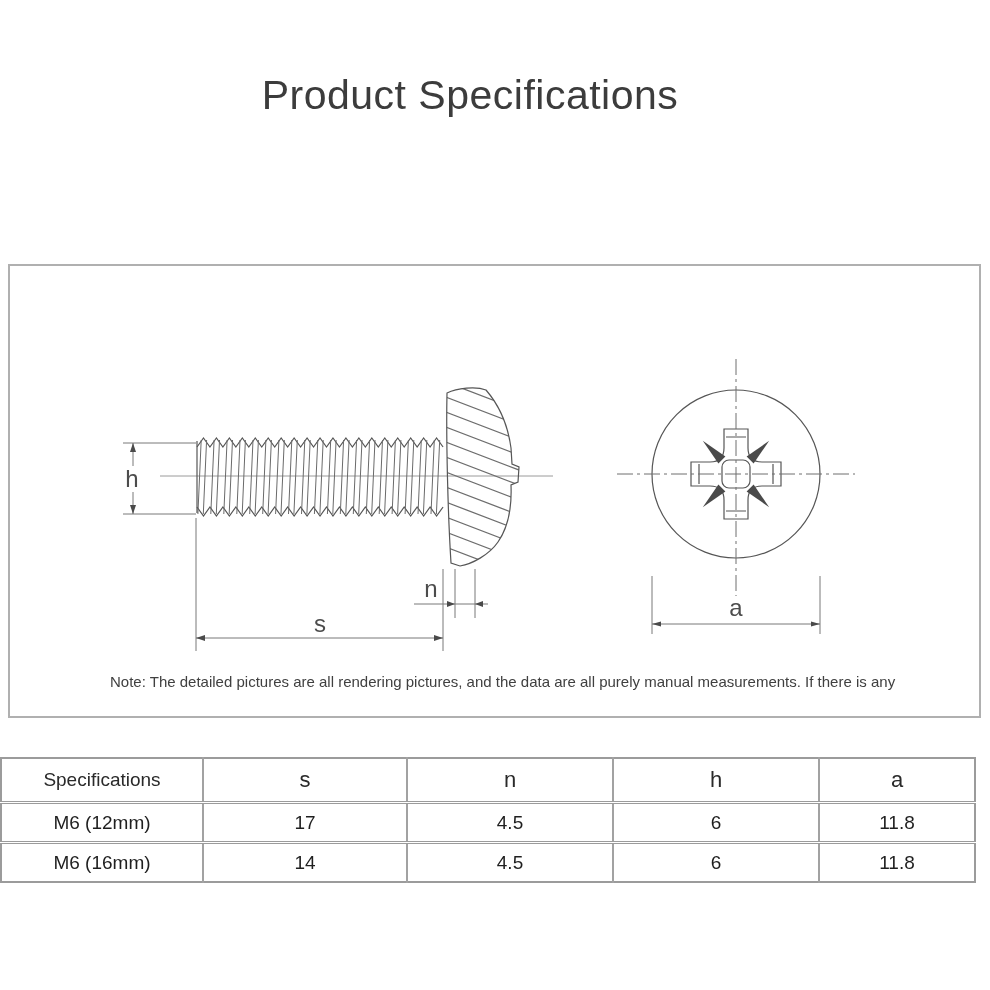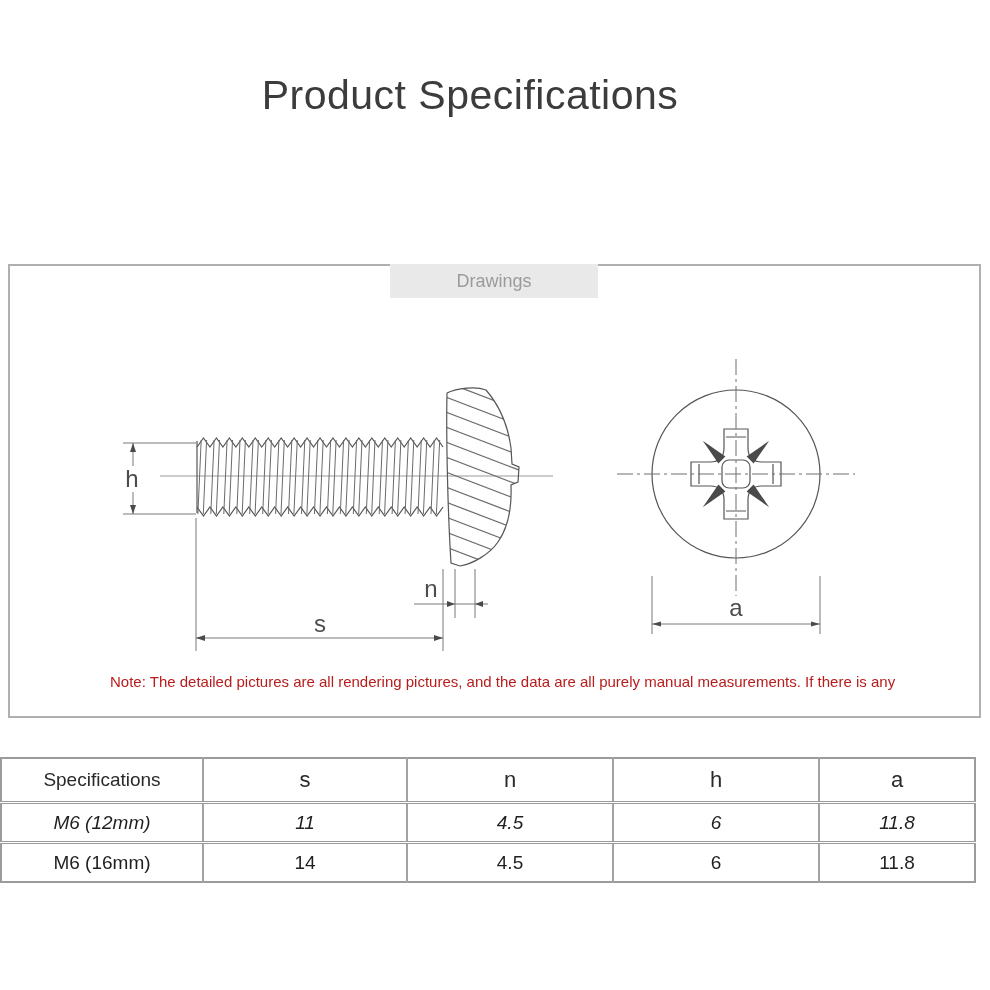--- a/index.html
+++ b/index.html
@@ -5,44 +5,43 @@
   html,body{margin:0;padding:0;background:#fff;}
   .page{position:relative;width:990px;height:990px;background:#ffffff;overflow:hidden;
         font-family:"Liberation Sans","DejaVu Sans",sans-serif;}
   .title{position:absolute;top:72px;left:0;width:100%;margin:0;text-align:center;
          font-size:41px;font-weight:400;color:#3c3c3c;letter-spacing:.5px;transform:translateX(-25px);}
   .panel{position:absolute;left:8px;top:264px;width:969px;height:450px;border:2px solid #b0b0b0;background:#fff;}
   .tab{position:absolute;left:380px;top:-2px;width:208px;height:34px;background:#e9e9e9;
        color:#9b9b9b;font-size:18px;line-height:34px;text-align:center;}
   .drawing-svg{position:absolute;left:0;top:0;width:969px;height:450px;}
   .drawing-svg text{font-family:"Liberation Sans","DejaVu Sans",sans-serif;font-size:24px;fill:#4c4c4c;}
-  .note{position:absolute;left:100px;top:408px;color:#b91c1c;font-size:15px;line-height:15px;}
+  .note{position:absolute;left:100px;top:408px;color:#404040;font-size:15px;line-height:15px;}
   .note div{white-space:nowrap;}
   .spec-table{position:absolute;left:0;top:757px;width:974px;border-collapse:collapse;
               table-layout:fixed;border:2px solid #9b9b9b;color:#1f1f1f;}
   .spec-table th,.spec-table td{text-align:center;vertical-align:middle;font-weight:400;padding:0;}
   .spec-table th{height:42px;font-size:22px;color:#2a2a2a;}
   .spec-table th.spec-col{font-size:19px;}
   .spec-table td{height:37px;font-size:19px;}
   .spec-table th + th, .spec-table td + td{border-left:2px solid #a2a2a2;}
   .spec-table thead th{border-bottom:3px double #9b9b9b;}
-  .spec-table tbody tr:first-child td{border-bottom:3px double #9b9b9b;font-style:italic;}
+  .spec-table tbody tr:first-child td{border-bottom:3px double #9b9b9b;}
   .stroke{stroke:#565656;stroke-width:1.2;fill:none;}
   .thin{stroke:#787878;stroke-width:1;fill:none;}
   .arrow{fill:#4a4a4a;stroke:none;}
 </style>
 </head>
 <body>
 
 <div class="page">
 
   <h1 class="title">Product Specifications</h1>
 
   <div class="panel">
-    <div class="tab">Drawings</div>
 
     <svg class="drawing-svg" viewBox="0 0 969 450" xmlns="http://www.w3.org/2000/svg">
 
       <g>
 
         <path d="M150,210 H543" stroke="#9a9a9a" stroke-width="1" fill="none"></path>
 
         <g>
           <path id="thread-top" class="stroke" d="M187,181 l6.47,-9 l6.48,9 l6.47,-9 l6.48,9 l6.47,-9 l6.48,9 l6.47,-9 l6.48,9 l6.47,-9 l6.48,9 l6.47,-9 l6.48,9 l6.47,-9 l6.48,9 l6.47,-9 l6.48,9 l6.47,-9 l6.48,9 l6.47,-9 l6.48,9 l6.47,-9 l6.48,9 l6.47,-9 l6.48,9 l6.47,-9 l6.48,9 l6.47,-9 l6.48,9 l6.47,-9 l6.48,9 l6.47,-9 l6.48,9 l6.47,-9 l6.48,9 l6.47,-9 l6.48,9 l6.47,-9 l6.48,9"></path>
           <path id="thread-bottom" class="stroke" d="M187,241 l6.47,9 l6.48,-9 l6.47,9 l6.48,-9 l6.47,9 l6.48,-9 l6.47,9 l6.48,-9 l6.47,9 l6.48,-9 l6.47,9 l6.48,-9 l6.47,9 l6.48,-9 l6.47,9 l6.48,-9 l6.47,9 l6.48,-9 l6.47,9 l6.48,-9 l6.47,9 l6.48,-9 l6.47,9 l6.48,-9 l6.47,9 l6.48,-9 l6.47,9 l6.48,-9 l6.47,9 l6.48,-9 l6.47,9 l6.48,-9 l6.47,9 l6.48,-9 l6.47,9 l6.48,-9 l6.47,9 l6.48,-9"></path>
@@ -128,21 +127,21 @@
         <th class="spec-col">Specifications</th>
         <th>s</th>
         <th>n</th>
         <th>h</th>
         <th>a</th>
       </tr>
     </thead>
     <tbody>
       <tr>
         <td>M6 (12mm)</td>
-        <td>11</td>
+        <td>17</td>
         <td>4.5</td>
         <td>6</td>
         <td>11.8</td>
       </tr>
       <tr>
         <td>M6 (16mm)</td>
         <td>14</td>
         <td>4.5</td>
         <td>6</td>
         <td>11.8</td>

